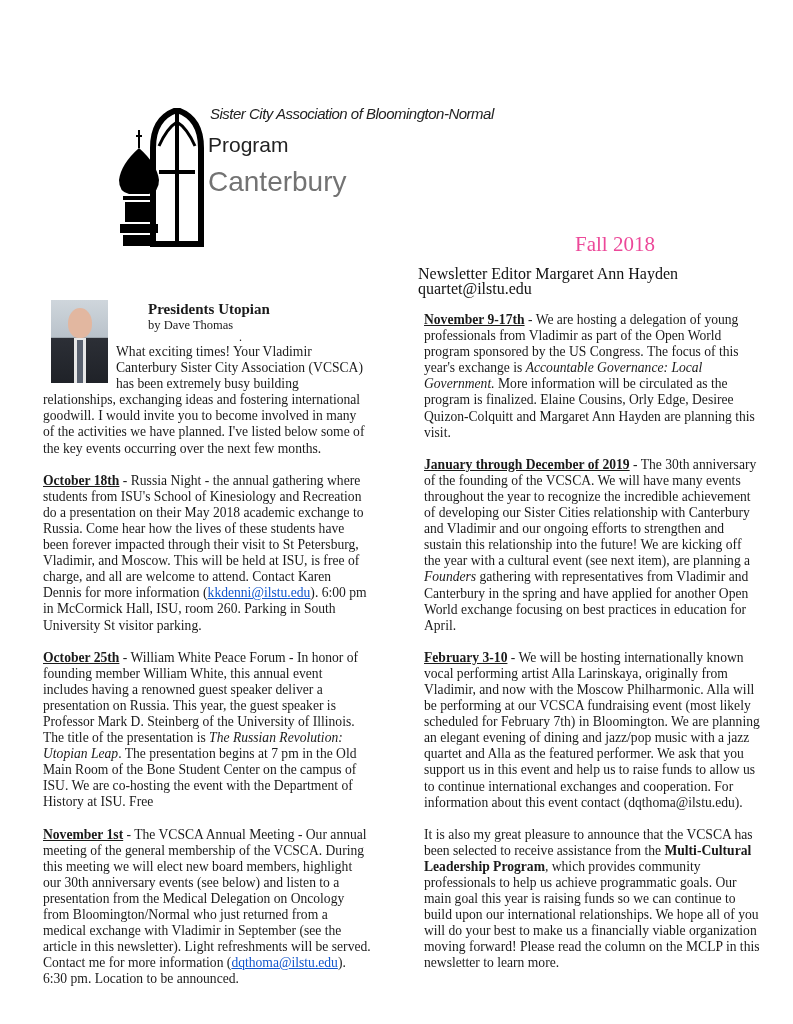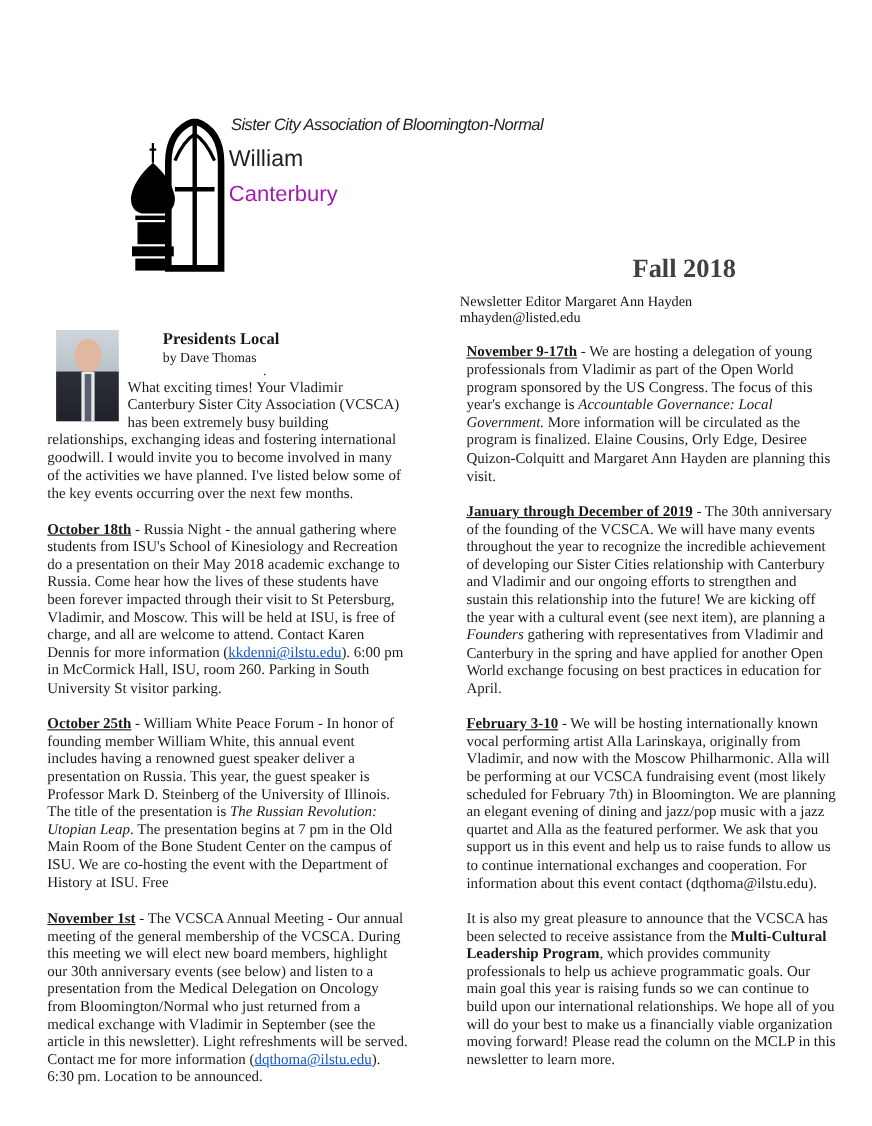--- a/index.html
+++ b/index.html
@@ -1,24 +1,24 @@
 <!DOCTYPE html>
 <html><head>
 <meta charset="utf-8">
 <style>
   html, body { margin:0; padding:0; background:#ffffff; }
   body { width:793px; height:1024px; position:relative; overflow:hidden; font-family:"Liberation Serif", serif; color:#1a1a1a; }
   .masthead { position:absolute; left:0; top:0; width:691px; height:300px; }
   .logo { position:absolute; left:115px; top:108px; width:92px; height:140px; }
   .assoc { position:absolute; left:210px; top:105px; font-family:"Liberation Sans", sans-serif; font-style:italic; font-size:15px; letter-spacing:-0.5px; color:#222; }
   .city1 { position:absolute; left:208px; top:133px; font-family:"Liberation Sans", sans-serif; font-size:21px; color:#222; }
-  .city2 { position:absolute; left:208px; top:166px; font-family:"Liberation Sans", sans-serif; font-size:20px; color:#a21caf; }
+  .city2 { position:absolute; left:208px; top:166px; font-family:"Liberation Sans", sans-serif; font-size:28px; color:#737373; }
   .title { position:absolute; left:205px; top:192px; font-family:"Liberation Serif", serif; font-style:italic; font-size:58px; letter-spacing:1px; color:#111; line-height:1; }
-  .season { position:absolute; left:575px; top:232px; font-size:24px; color:#404040;font-weight:bold; }
-  .editor { position:absolute; left:418px; top:266px; font-size:13px; line-height:15px; color:#111; }
+  .season { position:absolute; left:575px; top:232px; font-size:21px; color:#ec4899; }
+  .editor { position:absolute; left:418px; top:266px; font-size:16px; line-height:15px; color:#111; }
   .col { position:absolute; font-size:13.6px; line-height:16.1px; color:#1a1a1a; }
   .col-left { left:43px; top:300px; width:328px; }
   .col-right { left:424px; top:312px; width:336px; }
   .col p { margin:0 0 16px 0; }
   .photo { float:left; width:57px; height:83px; margin:0 8px 2px 8px; background:linear-gradient(180deg,#cfd6dc 0%,#b9c2ca 45%,#2c2f36 46%,#1f2228 100%); position:relative; overflow:hidden; }
   .photo .face { position:absolute; left:17px; top:8px; width:24px; height:30px; border-radius:50% 50% 45% 45%; background:#e2b7a0; }
   .photo .shirt { position:absolute; left:23px; top:38px; width:12px; height:45px; background:#e8e8e8; }
   .photo .tie { position:absolute; left:26px; top:40px; width:6px; height:43px; background:#5a6270; }
   .pres-head { text-align:left; padding-left:105px; margin:0; }
   .pres-title { font-weight:bold; font-size:15px; line-height:18px; display:block; }
@@ -42,38 +42,38 @@
 
     <line x1="24" y1="22" x2="24" y2="40" stroke="#000" stroke-width="2"></line>
     <line x1="21" y1="28" x2="27" y2="28" stroke="#000" stroke-width="2"></line>
     <path d="M24 40 Q6 56 4 72 Q4 84 14 86 L34 86 Q44 84 44 72 Q42 56 24 40 Z" fill="#000"></path>
     <rect x="8" y="88" width="32" height="4" fill="#000"></rect>
     <rect x="10" y="94" width="28" height="20" fill="#000"></rect>
     <rect x="5" y="116" width="38" height="9" fill="#000"></rect>
     <rect x="8" y="127" width="32" height="11" fill="#000"></rect>
   </svg>
   <div class="assoc">Sister City Association of Bloomington-Normal</div>
-  <div class="city1">William</div>
+  <div class="city1">Program</div>
   <div class="city2">Canterbury</div>
   <div class="season">Fall 2018</div>
 </div>
 
 <div class="editor">
   <div>Newsletter Editor Margaret Ann Hayden</div>
-  <div>mhayden@listed.edu</div>
+  <div>quartet@ilstu.edu</div>
 </div>
 
 <div class="col col-left">
   <div class="photo" title="Portrait of Dave Thomas">
     <div class="face"></div>
     <div class="shirt"></div>
     <div class="tie"></div>
   </div>
   <div class="pres-head">
-    <span class="pres-title">Presidents Local</span>
+    <span class="pres-title">Presidents Utopian</span>
     <span class="pres-by">by Dave Thomas</span>
   </div>
   <span class="dot">.</span>
   <p>What exciting times! Your Vladimir Canterbury Sister City Association (VCSCA) has been extremely busy building relationships, exchanging ideas and fostering international goodwill. I would invite you to become involved in many of the activities we have planned. I've listed below some of the key events occurring over the next few months.</p>
 
   <p><span class="lead">October 18th</span><span> - Russia Night - the annual gathering where students from ISU's School of Kinesiology and Recreation do a presentation on their May 2018 academic exchange to Russia. Come hear how the lives of these students have been forever impacted through their visit to St Petersburg, Vladimir, and Moscow. This will be held at ISU, is free of charge, and all are welcome to attend. Contact Karen Dennis for more information (</span><a class="link" href="#">kkdenni@ilstu.edu</a><span>). 6:00 pm in McCormick Hall, ISU, room 260. Parking in South University St visitor parking.</span></p>
 
   <p><span class="lead">October 25th</span><span> - William White Peace Forum - In honor of founding member William White, this annual event includes having a renowned guest speaker deliver a presentation on Russia. This year, the guest speaker is Professor Mark D. Steinberg of the University of Illinois. The title of the presentation is </span><span class="it">The Russian Revolution: Utopian Leap</span><span>. The presentation begins at 7 pm in the Old Main Room of the Bone Student Center on the campus of ISU. We are co-hosting the event with the Department of History at ISU. Free</span></p>
 
   <p><span class="lead">November 1st</span><span> - The VCSCA Annual Meeting - Our annual meeting of the general membership of the VCSCA. During this meeting we will elect new board members, highlight our 30th anniversary events (see below) and listen to a presentation from the Medical Delegation on Oncology from Bloomington/Normal who just returned from a medical exchange with Vladimir in September (see the article in this newsletter). Light refreshments will be served. Contact me for more information (</span><a class="link" href="#">dqthoma@ilstu.edu</a><span>). 6:30 pm. Location to be announced.</span></p>

